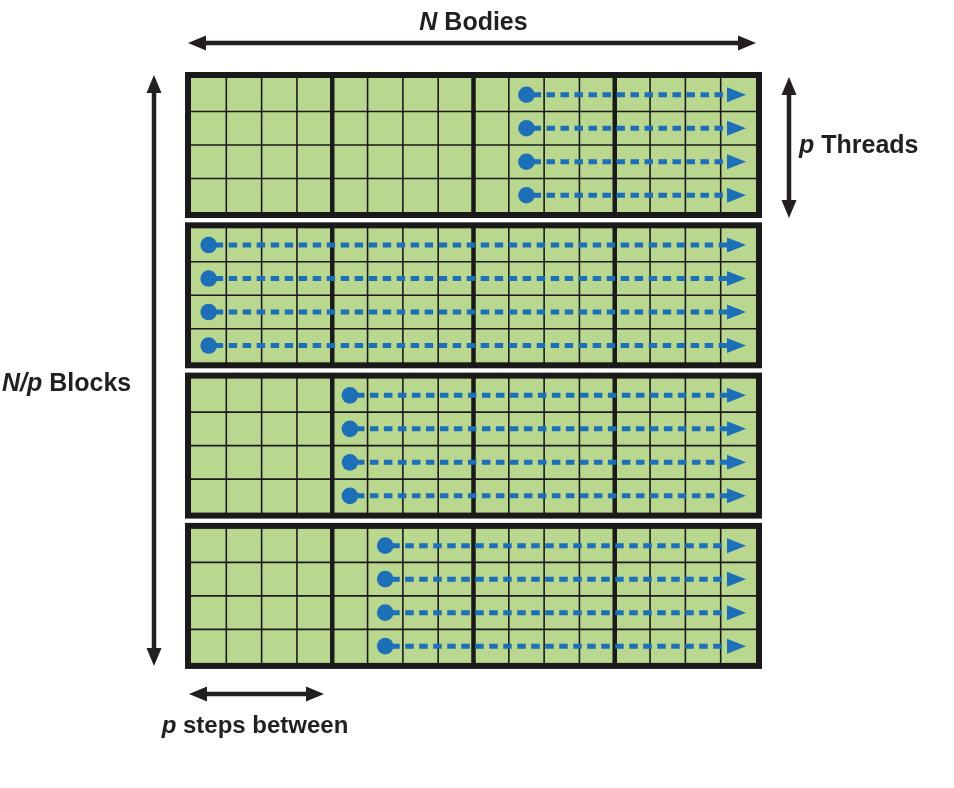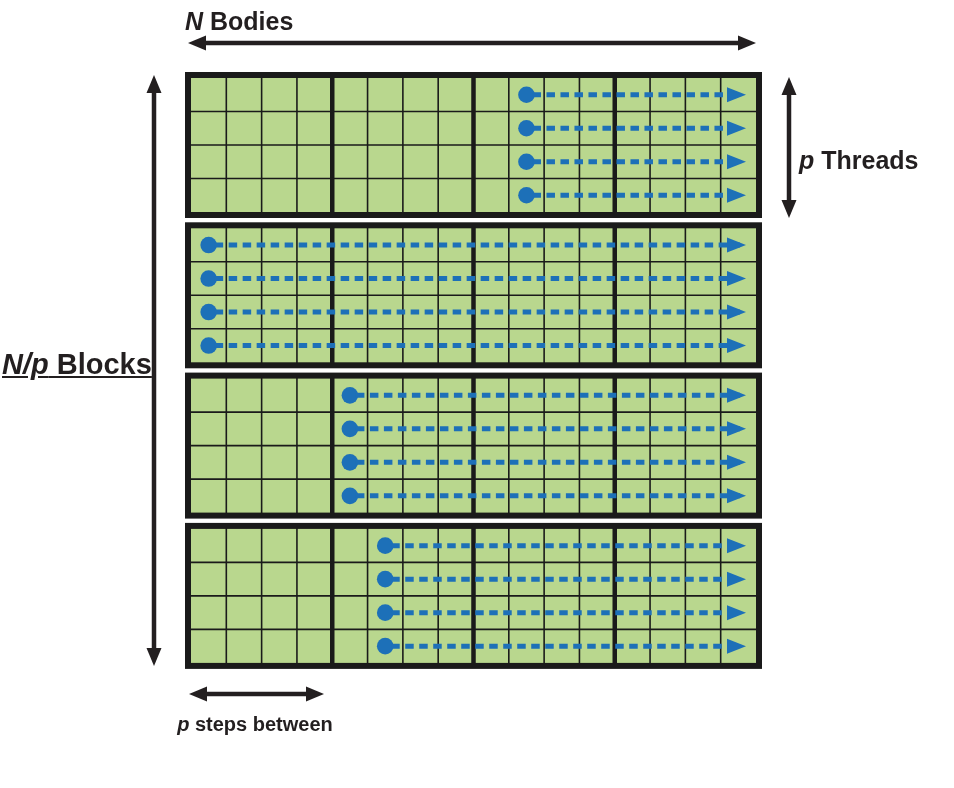--- a/index.html
+++ b/index.html
@@ -7,24 +7,24 @@
     width:954px;height:788px;background:#ffffff;position:relative;overflow:hidden;
     font-family:"Liberation Sans",sans-serif;
   }
   .canvas{position:absolute;left:0;top:0;width:954px;height:788px;}
   svg{position:absolute;left:0;top:0;}
   .lbl{
     position:absolute;font-weight:bold;color:#231f20;white-space:nowrap;
     font-family:"Liberation Sans",sans-serif;
   }
   .lbl i{font-style:italic;}
-  .lbl-top{left:185px;top:7px;width:577px;font-size:25px;}
-  .lbl-left{left:2px;top:348px;font-size:29px;text-decoration:underline;}
-  .lbl-right{left:799px;top:146px;font-size:25px;}
-  .lbl-bottom{left:55px;top:709px;width:400px;text-align:center;font-size:20px;line-height:31px;}
+  .lbl-top{left:185px;top:7px;width:577px;text-align:center;font-size:25px;}
+  .lbl-left{left:2px;top:368px;font-size:25px;}
+  .lbl-right{left:799px;top:130px;font-size:25px;}
+  .lbl-bottom{left:55px;top:709px;width:400px;text-align:center;font-size:24px;line-height:31px;}
 </style>
 </head>
 <body>
 
 <div class="canvas">
 
   <svg id="diagram-svg" width="954" height="788">
       <rect x="188" y="75" width="571" height="140" fill="#b9d78e" stroke="#1a1a1a" stroke-width="6"></rect>
       <line x1="226.3125" y1="77" x2="226.3125" y2="213" stroke="#1a1a1a" stroke-width="1.6"></line>
       <line x1="261.625" y1="77" x2="261.625" y2="213" stroke="#1a1a1a" stroke-width="1.6"></line>

